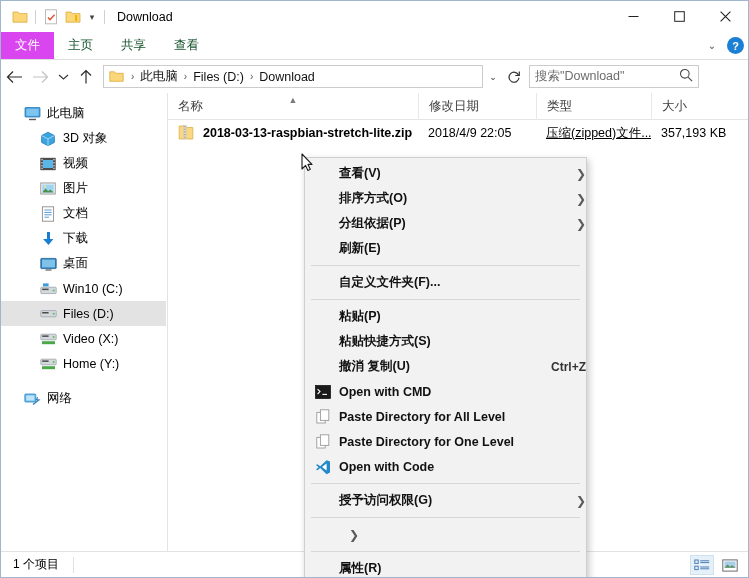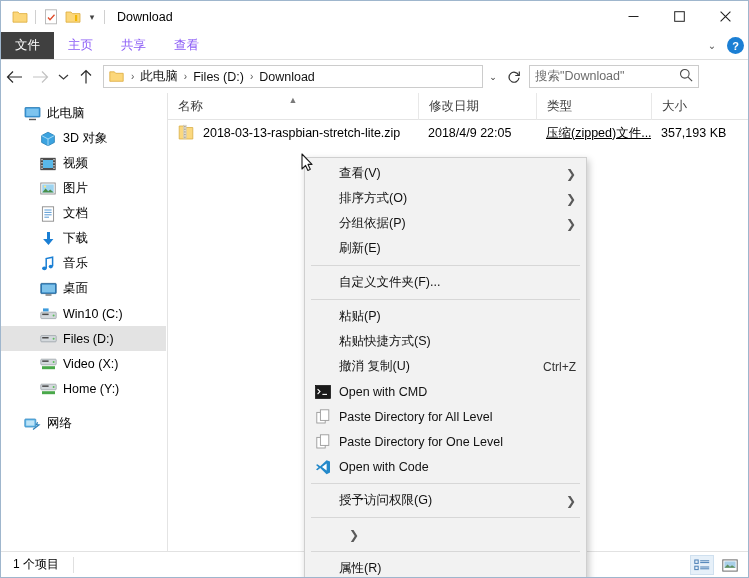--- a/index.html
+++ b/index.html
@@ -46,24 +46,24 @@
   .wc svg { display: block; }
 
   
   #ribbon {
     position: absolute; left: 0; top: 31px; width: 747px; height: 27px;
     background: #ffffff;
     display: flex; align-items: stretch;
   }
   .tab {
     display: flex; align-items: center; justify-content: center;
-    padding: 0 14px; font-size: 12.5px; color: #8b5cf6; height: 27px;
+    padding: 0 14px; font-size: 12.5px; color: #14532d; height: 27px;
     white-space: nowrap;
   }
-  .tab.active { background: #404040; color: #ffffff; text-align: center; }
+  .tab.active { background: #d946ef; color: #ffffff; text-align: center; }
   #ribbon-right {
     position: absolute; right: 4px; top: 31px; height: 27px;
     display: flex; align-items: center; gap: 4px;
   }
   .rib-chev { width: 22px; height: 22px; display:flex; align-items:center; justify-content:center; color:#555; font-size:10px; }
   .help-ico {
     width: 17px; height: 17px; border-radius: 50%;
     background: #1b7fd4; color: #fff; font-size: 11px; font-weight: bold;
     display: flex; align-items: center; justify-content: center;
   }
@@ -160,21 +160,21 @@
     position: absolute; left: 303px; top: 156px; width: 283px;
     background: #f2f2f2;
     border: 1px solid #cfcfcf;
     box-shadow: 2px 3px 7px rgba(0,0,0,0.22);
     padding: 3px 0;
     z-index: 50;
   }
   .mi {
     height: 25px; display: flex; align-items: center;
     font-size: 12.5px; color: #111; position: relative;
-    padding-left: 8px; padding-right: 10px;
+    padding-left: 8px;  font-weight: bold;
   }
   .mi-ico { width: 20px; height: 18px; flex: 0 0 20px; display: flex; align-items: center; justify-content: center; margin-right: 6px; }
   .mi-ico.blank { }
   .mi-label { flex: 1; white-space: nowrap; }
   .mi-accel { color: #333; font-size: 12px; margin-left: 20px; }
   .mi-arrow { color: #5a5a5a; font-size: 12px; margin-left: 10px; }
   .mi-sep { height: 1px; background: #d7d7d7; margin: 4px 6px 4px 6px; }
 
   
   #statusbar {
@@ -381,30 +381,20 @@
 
       <div class="nav-item lvl1">
         <span class="nav-ico">
           <svg width="15" height="16" viewBox="0 0 15 16">
             <path d="M6 1h3v7h3.4L7.5 14 2.1 8H6z" fill="#1a7fd4"></path>
           </svg>
         </span>
         <span class="nav-label">下载</span>
       </div>
 
-      <div class="nav-item lvl1">
-        <span class="nav-ico">
-          <svg width="14" height="16" viewBox="0 0 14 16">
-            <path d="M5.2 12V2.6l6.4-1.4v9" fill="none" stroke="#1a7fd4" stroke-width="1.5"></path>
-            <ellipse cx="3.4" cy="12.3" rx="2.3" ry="1.9" fill="#1a7fd4"></ellipse>
-            <ellipse cx="9.8" cy="10.6" rx="2.1" ry="1.8" fill="#1a7fd4"></ellipse>
-          </svg>
-        </span>
-        <span class="nav-label">音乐</span>
-      </div>
 
       <div class="nav-item lvl1">
         <span class="nav-ico">
           <svg width="17" height="14" viewBox="0 0 17 14">
             <rect x="0.8" y="1.4" width="15.4" height="10.2" rx="0.7" fill="#2e7fbe" stroke="#215f8f" stroke-width="0.8"></rect>
             <rect x="2" y="2.6" width="13" height="7.8" fill="#7ec2ea"></rect>
             <path d="M5.5 13h6" stroke="#666" stroke-width="1.3"></path>
           </svg>
         </span>
         <span class="nav-label">桌面</span>
@@ -483,21 +473,21 @@
         </div>
         <div class="col" style="width:115px;">
           <span>类型</span>
         </div>
         <div class="col" style="width:97px;">
           <span>大小</span>
         </div>
       </div>
 
       <div id="filerow">
-        <div class="cell" style="width:250px;">
+        <div class="cell" style="width:250px;font-weight:bold;">
           <span class="zip-ico">
             <svg width="16" height="17" viewBox="0 0 16 17">
               <path d="M1.2 2h4.4l1.2 1.5h8V15H1.2z" fill="#fbd87f" stroke="#d9ae48" stroke-width="0.8"></path>
               <rect x="5.6" y="1.2" width="2.6" height="13.4" fill="#f4f1e6" stroke="#c9c2ad" stroke-width="0.6"></rect>
               <g fill="#a9a193">
                   <rect x="6" y="2" width="1.8" height="0.9"></rect>
                   <rect x="6" y="3.6" width="1.8" height="0.9"></rect>
                   <rect x="6" y="5.2" width="1.8" height="0.9"></rect>
                   <rect x="6" y="6.8" width="1.8" height="0.9"></rect>
                   <rect x="6" y="8.4" width="1.8" height="0.9"></rect>

